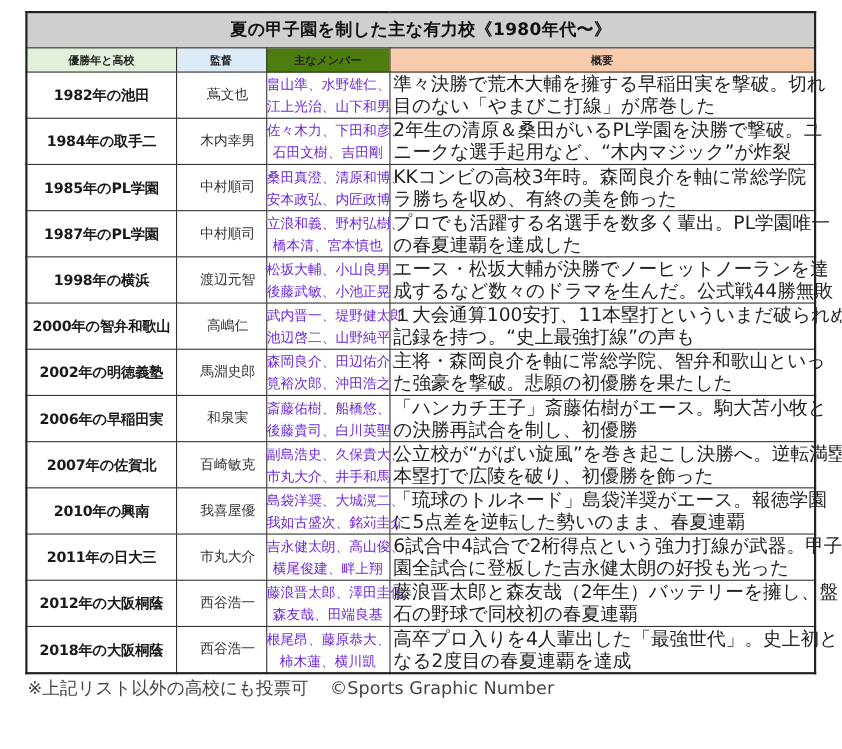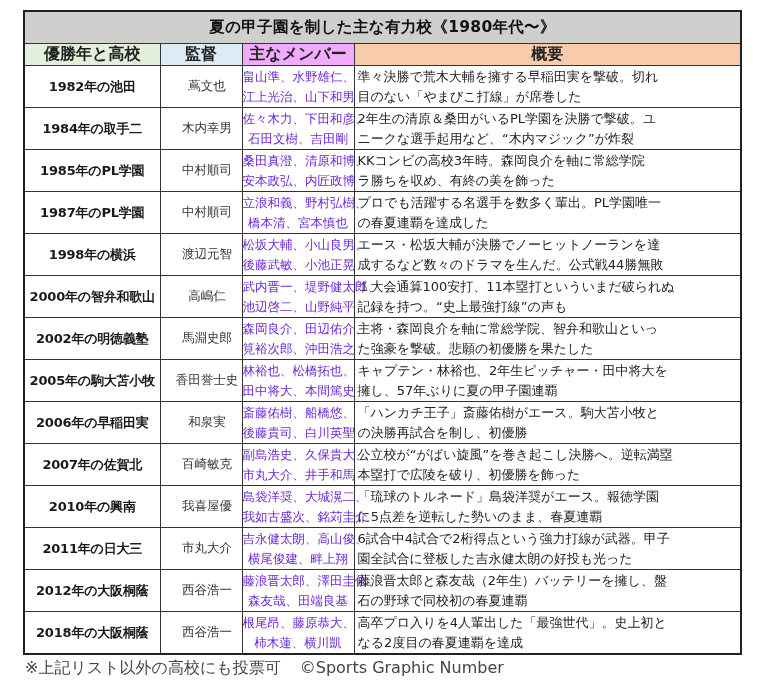--- a/index.html
+++ b/index.html
@@ -4,30 +4,30 @@
   <style>
     html, body { margin: 0; padding: 0; background: #ffffff; }
     body { width: 765px; height: 681px; position: relative; overflow: hidden;
            font-family: "DejaVu Sans", "Liberation Sans", sans-serif; color: #1a1a1a; }
     .wrap { position: absolute; left: 23px; top: 10px; width: 663px; }
     table { border-collapse: collapse; width: 717px; table-layout: fixed;
             border: 2px solid #222; }
     th, td { border: 1px solid #333; padding: 0; }
     .title-row th { background: #cfcfcd; height: 31px; font-size: 15.5px; font-weight: bold;
                     letter-spacing: 0.3px; color: #111; }
-    .head-row th { height: 21px; font-size: 16px; font-weight: bold; color: #222; }
+    .head-row th { height: 21px; font-size: 10px; font-weight: bold; color: #222; }
     .h-school { background: #e2efda; }
     .h-coach { background: #ddebf7; }
-    .h-members { background: #f0abfc; }
+    .h-members { background: #4d7c0f; }
     .h-summary { background: #f8cbad; }
     tbody td { height: 41px; }
     td.school { text-align: center; font-weight: bold; font-size: 13px; letter-spacing: -0.2px; }
     td.coach { text-align: center; font-size: 12.5px; color: #333; padding-left: 12px; }
     td.members { text-align: center; font-size: 12.5px; color: #6d28d9; line-height: 20px; }
-    td.summary { text-align: left; font-size: 13px; color: #222; line-height: 20px;
+    td.summary { text-align: left; font-size: 17px; color: #222; line-height: 20px;
                  padding-left: 3px; padding-right: 4px; }
     .line { display: block; white-space: nowrap; }
     .footer { margin-top: 3px; font-size: 16px; color: #444; padding-left: 2px; white-space: nowrap; }
     .footer span + span { margin-left: 14px; }
   </style>
 </head>
 <body>
 
 <div class="wrap">
   <table>
@@ -127,32 +127,20 @@
           <td class="members">
             <span class="line">森岡良介、田辺佑介、</span>
             <span class="line">筧裕次郎、沖田浩之</span>
           </td>
           <td class="summary">
             <span class="line">主将・森岡良介を軸に常総学院、智弁和歌山といっ</span>
             <span class="line">た強豪を撃破。悲願の初優勝を果たした</span>
           </td>
         </tr>
         <tr>
-          <td class="school">2005年の駒大苫小牧</td>
-          <td class="coach">香田誉士史</td>
-          <td class="members">
-            <span class="line">林裕也、松橋拓也、</span>
-            <span class="line">田中将大、本間篤史</span>
-          </td>
-          <td class="summary">
-            <span class="line">キャプテン・林裕也、2年生ピッチャー・田中将大を</span>
-            <span class="line">擁し、57年ぶりに夏の甲子園連覇</span>
-          </td>
-        </tr>
-        <tr>
           <td class="school">2006年の早稲田実</td>
           <td class="coach">和泉実</td>
           <td class="members">
             <span class="line">斎藤佑樹、船橋悠、</span>
             <span class="line">後藤貴司、白川英聖</span>
           </td>
           <td class="summary">
             <span class="line">「ハンカチ王子」斎藤佑樹がエース。駒大苫小牧と</span>
             <span class="line">の決勝再試合を制し、初優勝</span>
           </td>

